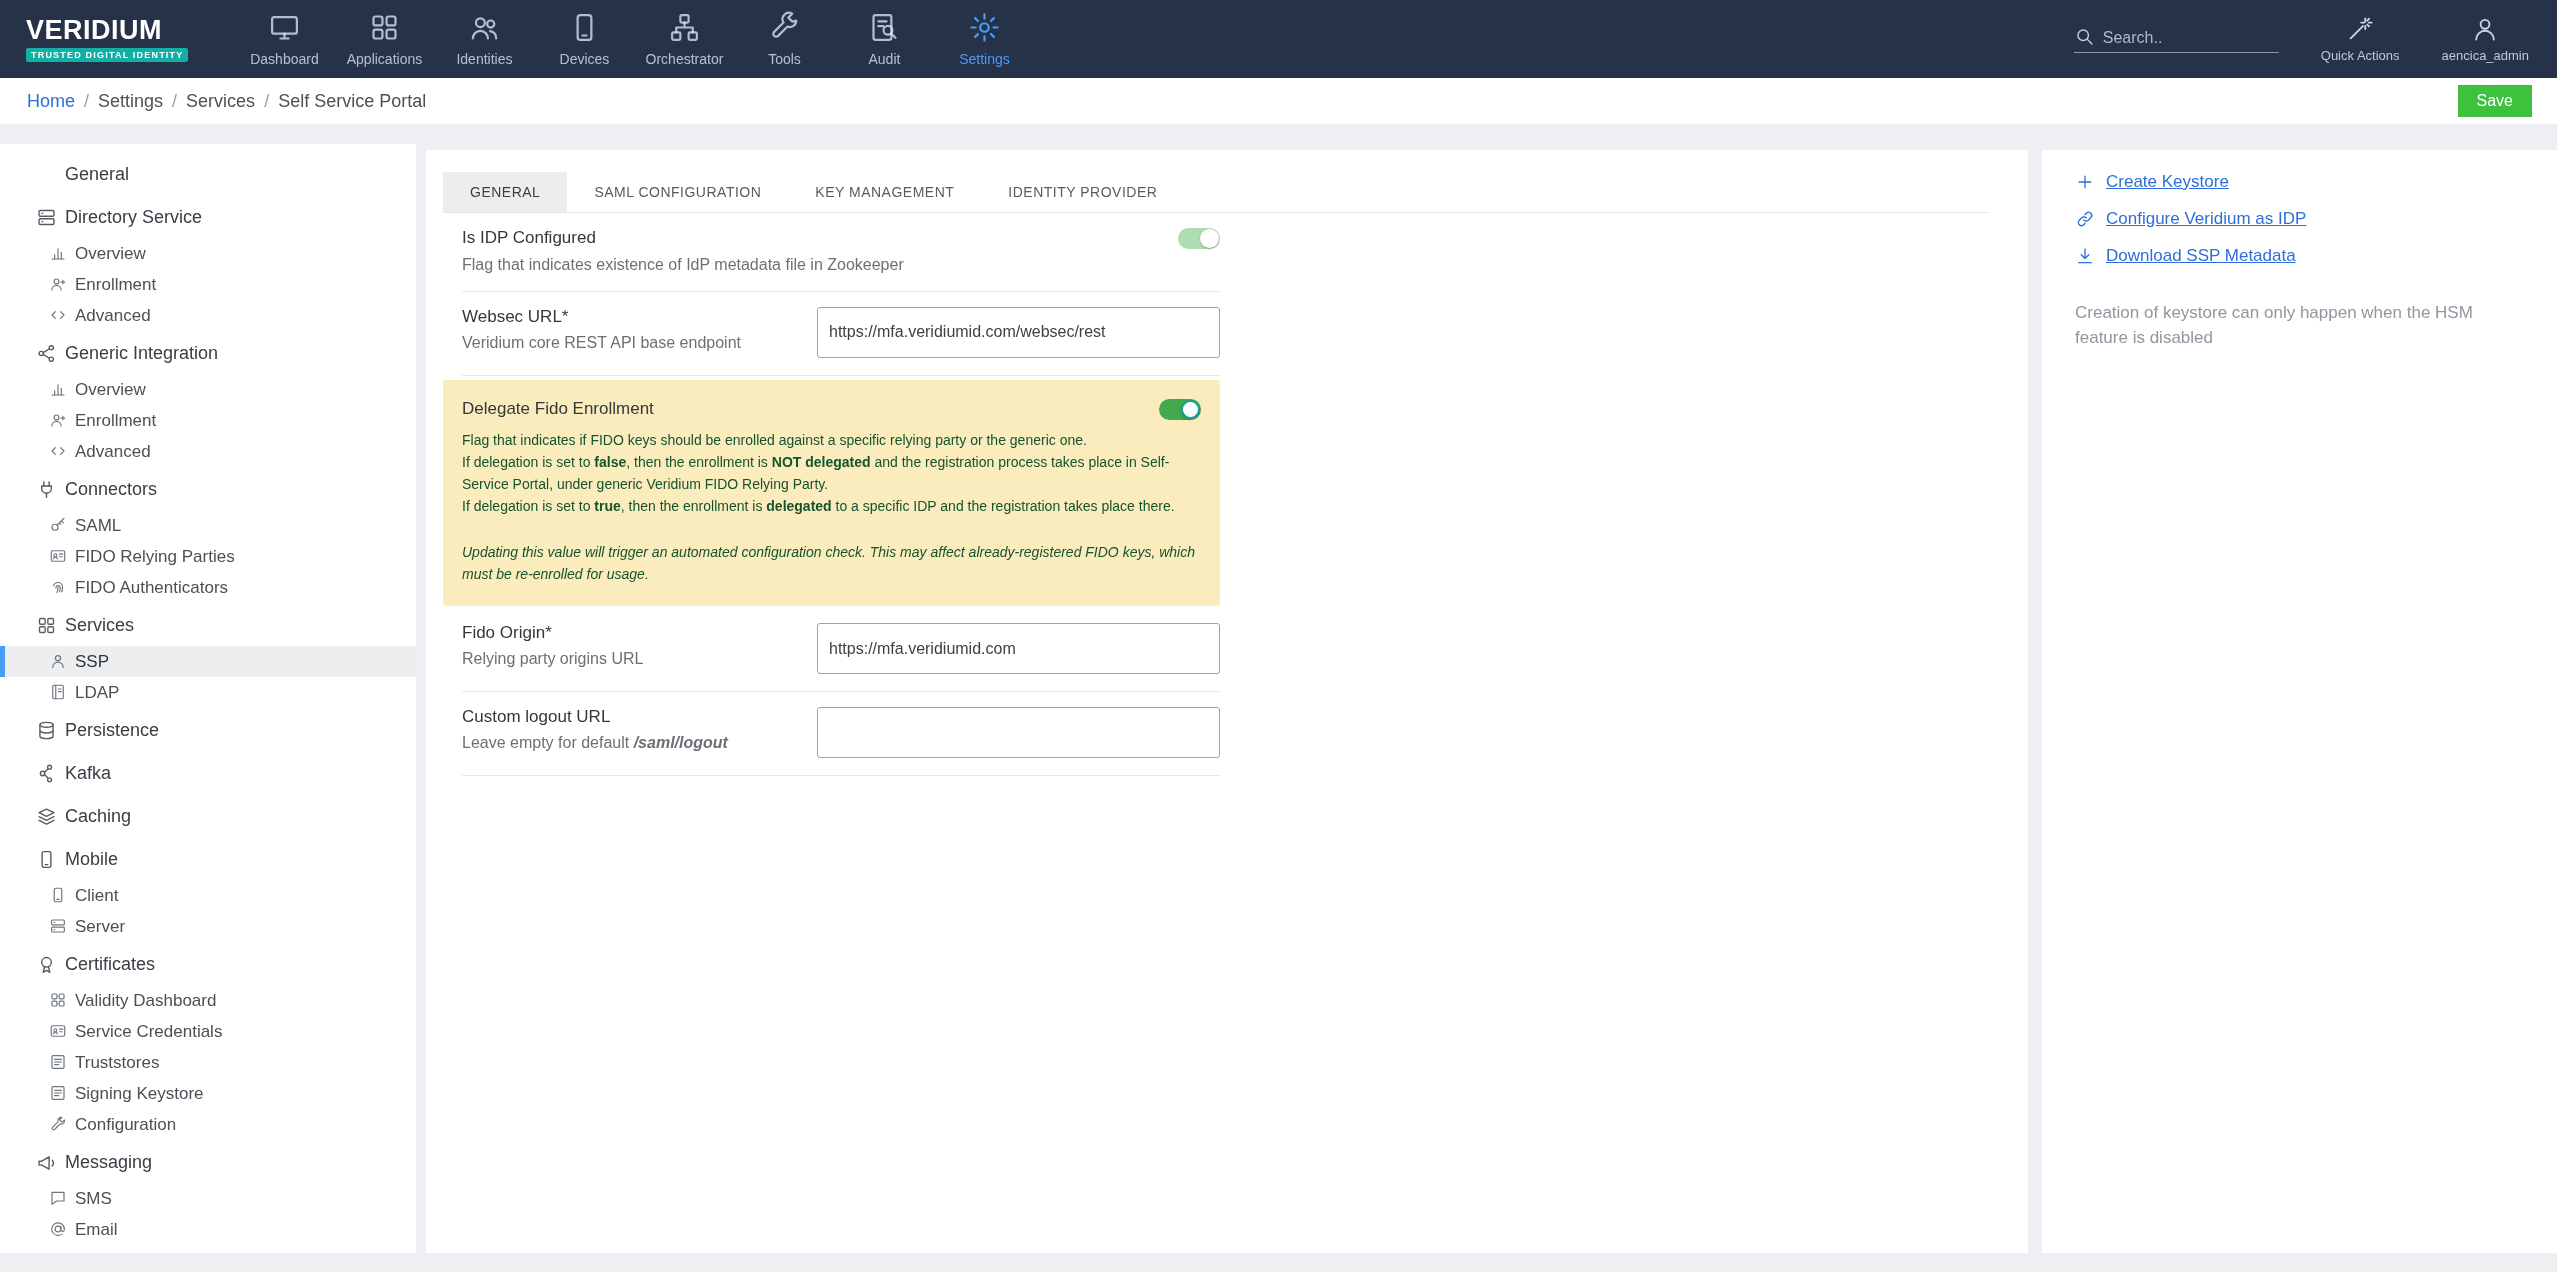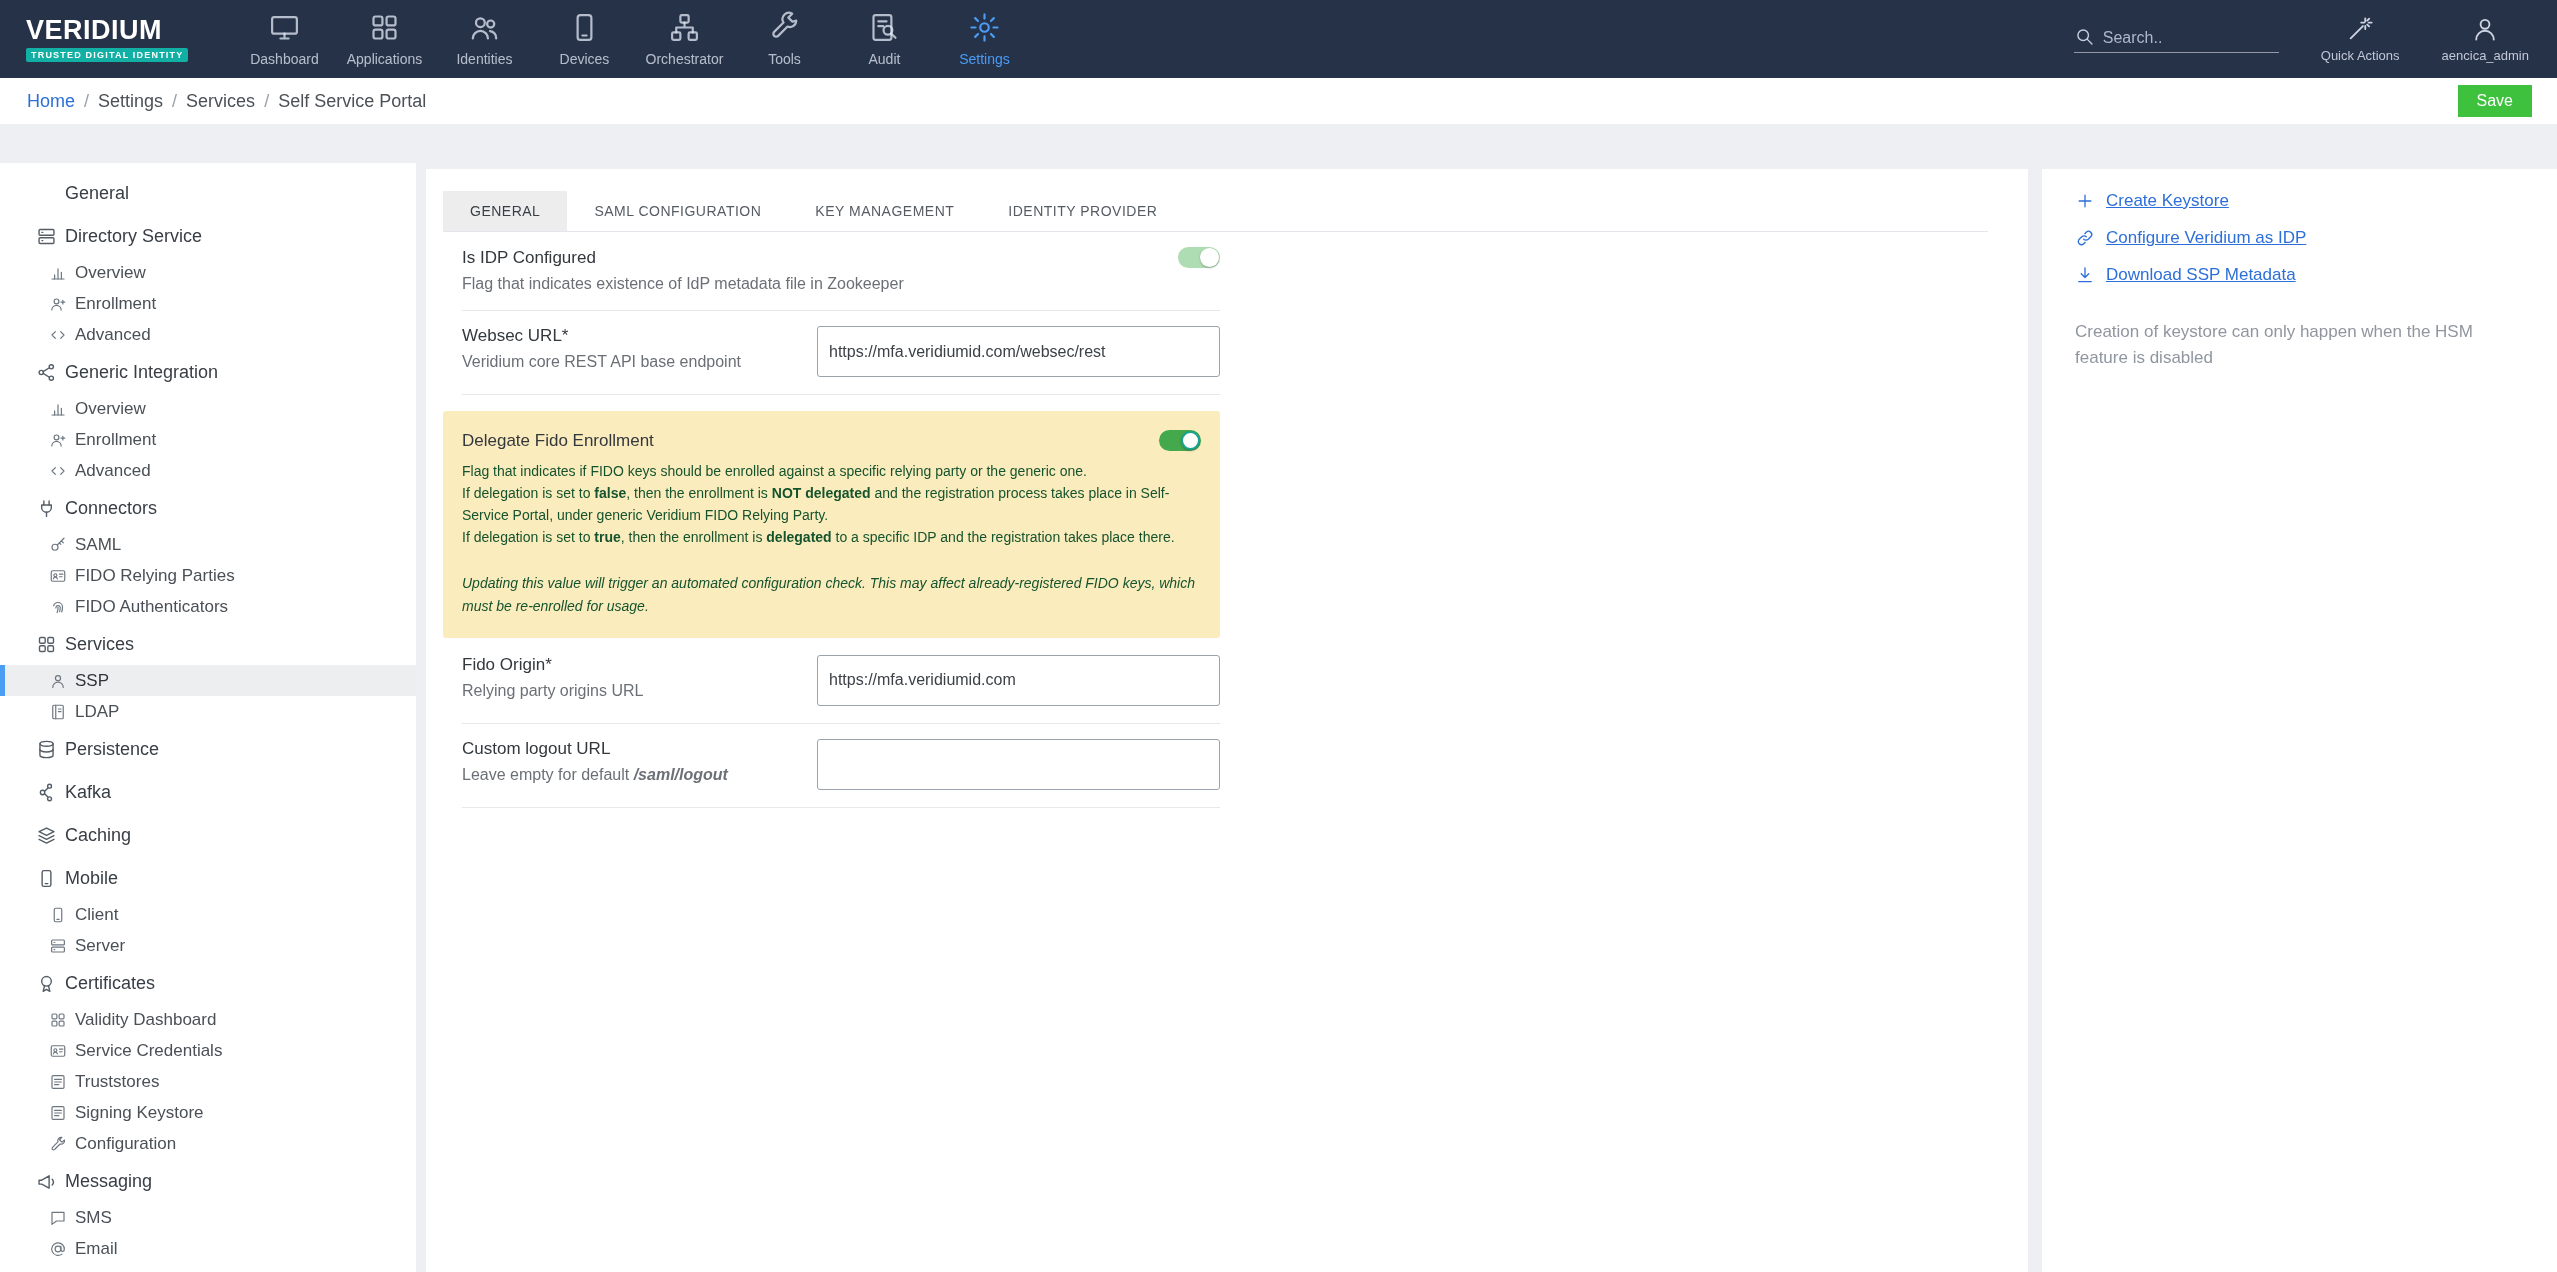--- a/index.html
+++ b/index.html
@@ -32,21 +32,21 @@
   .top-action-label { font-size:13px; color:#c0c8d8; white-space:nowrap; }
 
   
   .crumb-bar { height:46px; background:#fff; display:flex; align-items:center; justify-content:space-between; padding:0 25px 0 27px; }
   .breadcrumb { font-size:18px; color:#4b5157; display:flex; align-items:center; }
   .crumb.link { color:var(--link_blue,#2d6fd9); cursor:pointer; }
   .sep { color:#9aa1a9; margin:0 9px; }
   .save-btn { background:var(--save_green,#3ec23e); color:#fff; border:0; border-radius:0; font-size:16px; padding:7px 19px; cursor:pointer; font-family:inherit; }
 
   
-  .content { display:flex; align-items:flex-end; height:1148px; }
+  .content { display:flex; align-items:center; height:1148px; }
 
   
   .sidebar { width:416px; background:#fff; height:1109px; padding-top:8px; box-sizing:border-box; flex:none; overflow:hidden; }
   .side-item { display:flex; align-items:center; cursor:pointer; box-sizing:border-box; line-height:21px; }
   .side-item.l0 { padding:10px 14px 10px 36px; color:#383e45; font-size:18px; margin-top:2px; }
   .side-item.l0 .icon { width:21px; margin-right:8px; }
   .side-item.l0 .icon svg { width:21px; height:21px; color:#545d66; }
   .side-item.l0.no-icon { padding-left:65px; }
   .side-item.l1 { padding:5px 14px 5px 49px; color:#4a5056; font-size:17px; }
   .side-item.l1 .icon { width:18px; margin-right:8px; }
@@ -70,21 +70,21 @@
   .col-label { width:355px; padding-right:24px; box-sizing:border-box; flex:none; }
   .col-control { width:403px; flex:none; }
   .text-input { width:100%; height:51px; border:1px solid #9aa2ad; border-radius:3px; padding:0 11px; box-sizing:border-box; font-size:16px; color:#3c4147; font-family:inherit; background:#fff; }
 
   .toggle { position:relative; width:42px; height:21px; border-radius:11px; flex:none; cursor:pointer; display:inline-block; }
   .toggle::after { content:""; position:absolute; top:1px; right:1px; width:19px; height:19px; border-radius:50%; background:#fff; box-sizing:border-box; box-shadow:0 1px 2px rgba(0,0,0,.25); }
   .toggle.on { background:var(--toggle_on_green,#44a84c); }
   .toggle.on::after { border:2px solid var(--toggle_knob_ring,#1aa393); }
   .toggle.on-light { background:var(--toggle_on_light_green,#afddb3); }
 
-  .highlight-box { margin:16px 0 2px -19px; width:777px; box-sizing:border-box; background:var(--highlight_bg,#fbecbe); border-radius:3px; padding:19px 19px 21px; }
+  .highlight-box { margin:4px 0 2px -19px; width:777px; box-sizing:border-box; background:var(--highlight_bg,#fbecbe); border-radius:3px; padding:19px 19px 21px; }
   .highlight-box .row-head { margin-bottom:9px; }
   .rich p { margin:0; font-size:14px; line-height:1.58; color:#14532d; }
   .rich p.spaced { margin-top:24px; }
   .rich p.italic { font-style:italic; }
 
   .dropzone { height:70px; border:1.5px dashed var(--accent_blue,#4a9cf5); border-radius:4px; display:flex; align-items:center; justify-content:center; font-size:16.5px; color:#3b4046; cursor:pointer; background:#fff; box-sizing:border-box; }
   .logo-desc { margin-top:10px; }
 
   
   .right-panel { flex:1; margin:6px 0 0 14px; background:#fff; height:1103px; box-sizing:border-box; padding:22px 36px 0 33px; }

